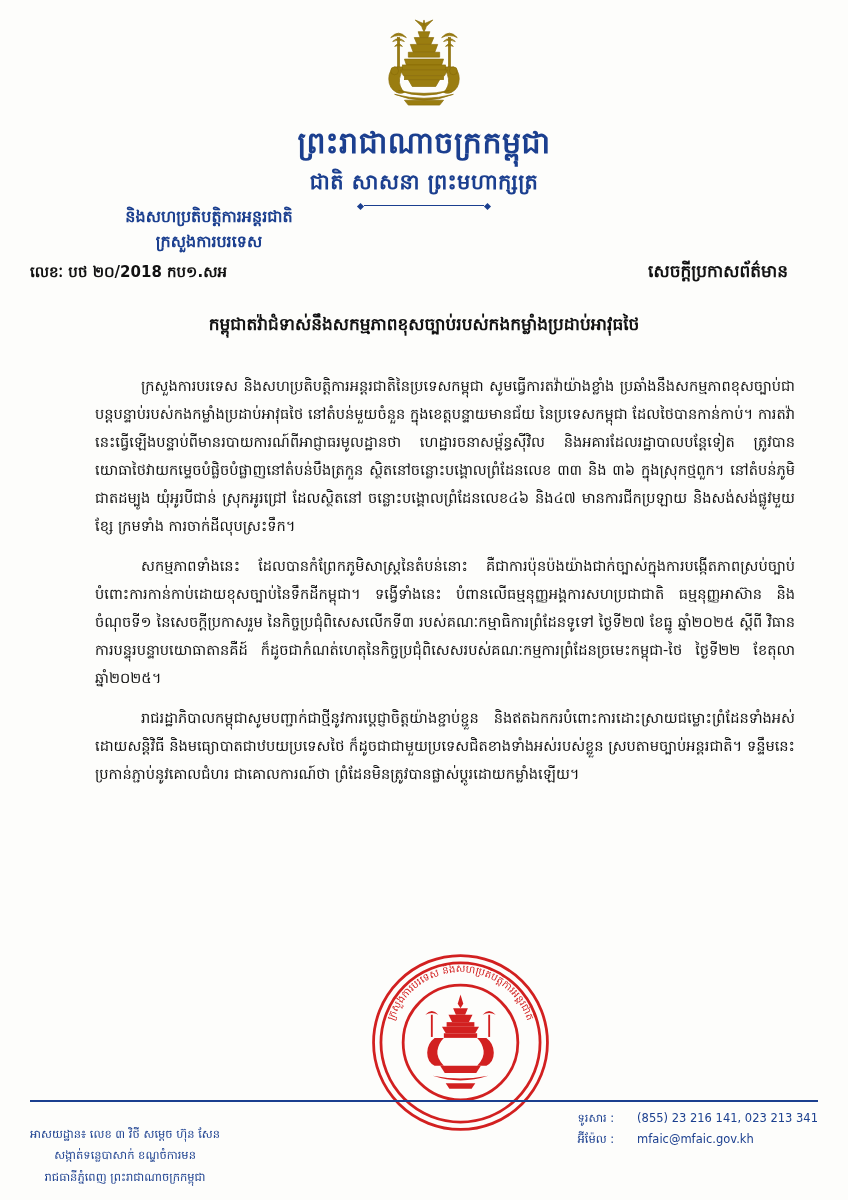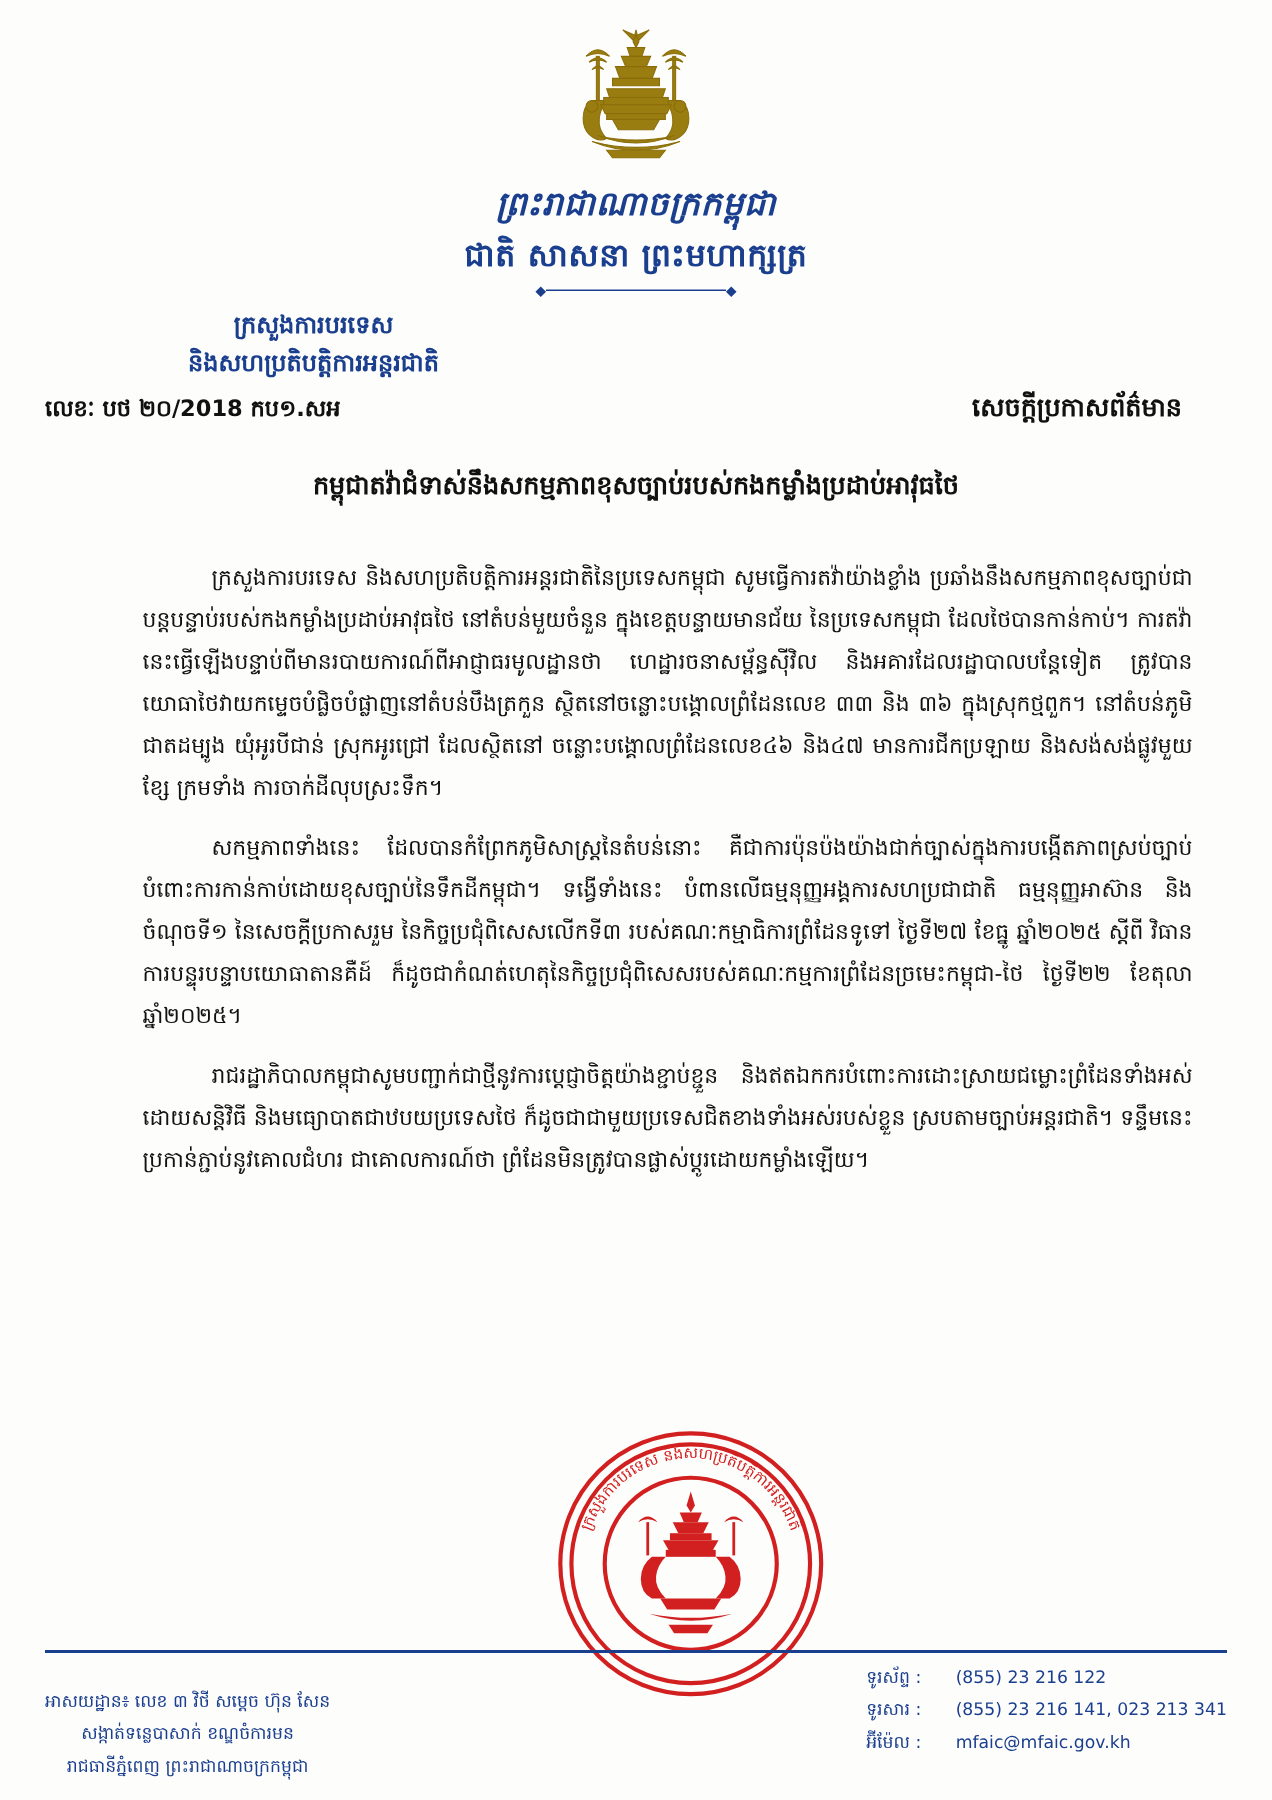--- a/index.html
+++ b/index.html
@@ -41,21 +41,21 @@
   .royal {
     position: absolute;
     top: 120px;
     left: 0;
     width: 848px;
     text-align: center;
     color: #1b3f8f;
     font-weight: bold;
     line-height: 1.5;
   }
-  .royal .l1 { font-size: 22px; letter-spacing: 0.5px; font-style: italic; }
+  .royal .l1 { font-size: 30px; letter-spacing: 0.5px; }
   .royal .l2 { font-size: 21px; letter-spacing: 0.5px; margin-top: 2px; }
   .royal-rule {
     margin: 6px auto 0 auto;
     width: 120px;
     height: 0;
     border-top: 1px solid #1b3f8f;
     position: relative;
   }
   .royal-rule:before, .royal-rule:after {
     content: "";
@@ -222,22 +222,22 @@
     </svg>
   </div>
 
   <div class="royal">
     <div class="l1">ព្រះរាជាណាចក្រកម្ពុជា</div>
     <div class="l2">ជាតិ សាសនា ព្រះមហាក្សត្រ</div>
     <div class="royal-rule"></div>
   </div>
 
   <div class="ministry">
+    <div>និងសហប្រតិបត្តិការអន្តរជាតិ</div>
     <div>ក្រសួងការបរទេស</div>
-    <div>និងសហប្រតិបត្តិការអន្តរជាតិ</div>
   </div>
 
   <div class="refline">លេខៈ បថ ២០/2018 កប១.សអ</div>
   <div class="press-label">សេចក្តីប្រកាសព័ត៌មាន</div>
 
   <div class="doc-title">កម្ពុជាតវ៉ាជំទាស់នឹងសកម្មភាពខុសច្បាប់របស់កងកម្លាំងប្រដាប់អាវុធថៃ</div>
 
   <div class="body-text">
     <p class="para indent">ក្រសួងការបរទេស និងសហប្រតិបត្តិការអន្តរជាតិនៃប្រទេសកម្ពុជា សូមធ្វើការតវ៉ាយ៉ាងខ្លាំង ប្រឆាំងនឹងសកម្មភាពខុសច្បាប់ជាបន្តបន្ទាប់របស់កងកម្លាំងប្រដាប់អាវុធថៃ នៅតំបន់មួយចំនួន ក្នុងខេត្តបន្ទាយមានជ័យ នៃប្រទេសកម្ពុជា ដែលថៃបានកាន់កាប់។ ការតវ៉ានេះធ្វើឡើងបន្ទាប់ពីមានរបាយការណ៍ពីអាជ្ញាធរមូលដ្ឋានថា ហេដ្ឋារចនាសម្ព័ន្ធស៊ីវិល និងអគារដែលរដ្ឋាបាលបន្តែទៀត ត្រូវបានយោធាថៃវាយកម្ទេចបំផ្លិចបំផ្លាញនៅតំបន់បឹងត្រកួន ស្ថិតនៅចន្លោះបង្គោលព្រំដែនលេខ ៣៣ និង ៣៦ ក្នុងស្រុកថ្មពួក។ នៅតំបន់ភូមិជាតដម្បូង យុំអូរបីជាន់ ស្រុកអូរជ្រៅ ដែលស្ថិតនៅ ចន្លោះបង្គោលព្រំដែនលេខ៤៦ និង៤៧ មានការជីកប្រឡាយ និងសង់សង់ផ្លូវមួយខ្សែ ក្រមទាំង ការចាក់ដីលុបស្រះទឹក។</p>
     <p class="para indent">សកម្មភាពទាំងនេះ ដែលបានកំព្រែកភូមិសាស្ត្រនៃតំបន់នោះ គឺជាការប៉ុនប៉ងយ៉ាងជាក់ច្បាស់ក្នុងការបង្កើតភាពស្រប់ច្បាប់បំពោះការកាន់កាប់ដោយខុសច្បាប់នៃទឹកដីកម្ពុជា។ ទង្វើទាំងនេះ បំពានលើធម្មនុញ្ញអង្គការសហប្រជាជាតិ ធម្មនុញ្ញអាស៊ាន និងចំណុចទី១ នៃសេចក្តីប្រកាសរួម នៃកិច្ចប្រជុំពិសេសលើកទី៣ របស់គណៈកម្មាធិការព្រំដែនទូទៅ ថ្ងៃទី២៧ ខែធ្នូ ឆ្នាំ២០២៥ ស្តីពី វិធានការបន្ទុរបន្ទាបយោធាតានគឺដ៍ ក៏ដូចជាកំណត់ហេតុនៃកិច្ចប្រជុំពិសេសរបស់គណៈកម្មការព្រំដែនច្រមេះកម្ពុជា-ថៃ ថ្ងៃទី២២ ខែតុលា ឆ្នាំ២០២៥។</p>
@@ -284,24 +284,20 @@
 
   <div class="footer-rule"></div>
   <div class="footer">
     <div class="left">
       <div>អាសយដ្ឋាន៖ លេខ ៣ វិថី សម្តេច ហ៊ុន សែន</div>
       <div>សង្កាត់ទន្លេបាសាក់ ខណ្ឌចំការមន</div>
       <div>រាជធានីភ្នំពេញ ព្រះរាជាណាចក្រកម្ពុជា</div>
     </div>
     <div class="right">
       <div class="row">
-        <span class="lbl">ទូរស័ព្ទ :</span>
-        <span>(855) 23 216 122</span>
-      </div>
-      <div class="row">
         <span class="lbl">ទូរសារ :</span>
         <span>(855) 23 216 141, 023 213 341</span>
       </div>
       <div class="row">
         <span class="lbl">អ៊ីម៉ែល :</span>
         <span>mfaic@mfaic.gov.kh</span>
       </div>
     </div>
   </div>
 

